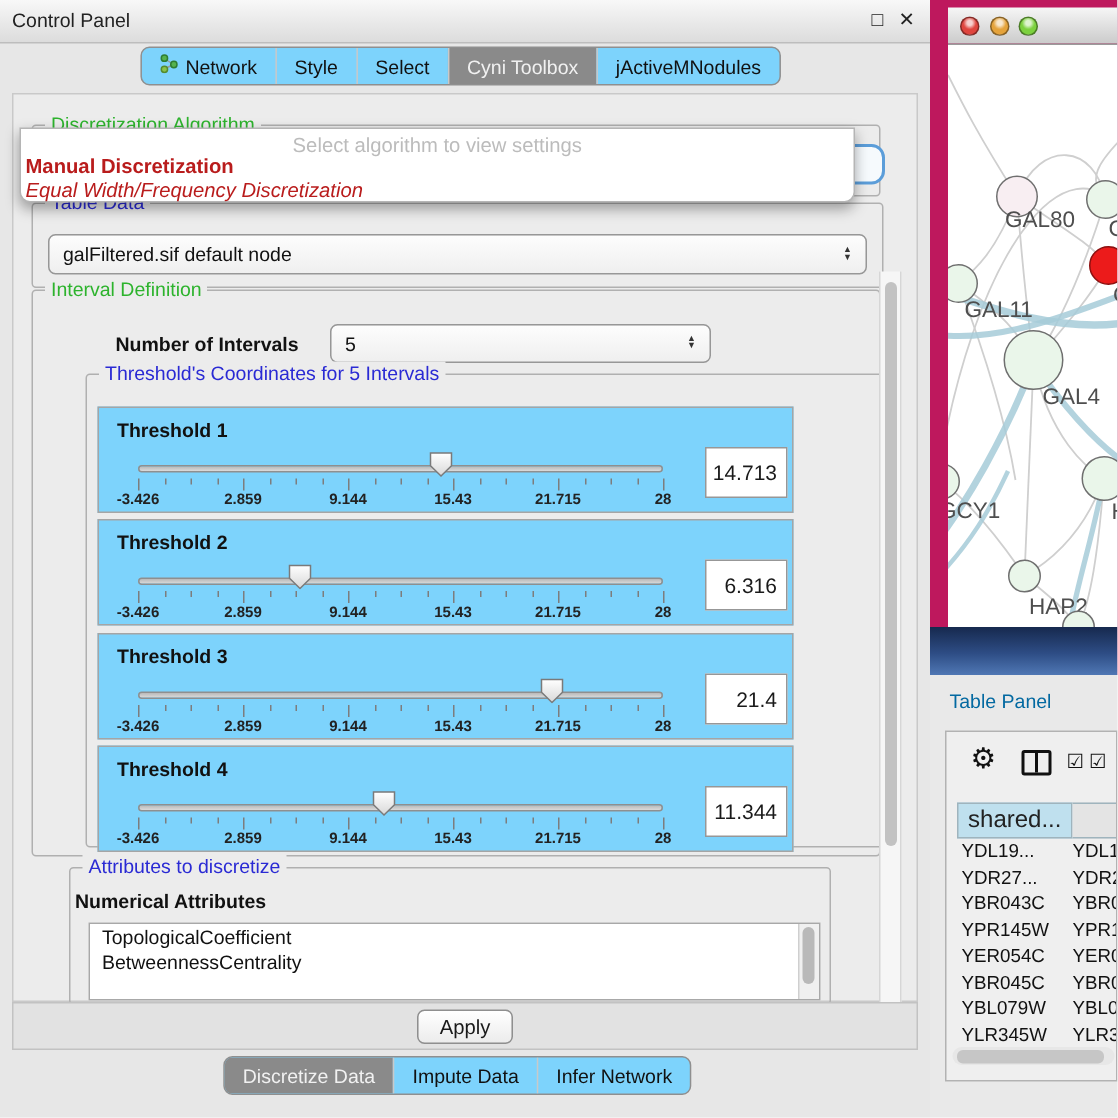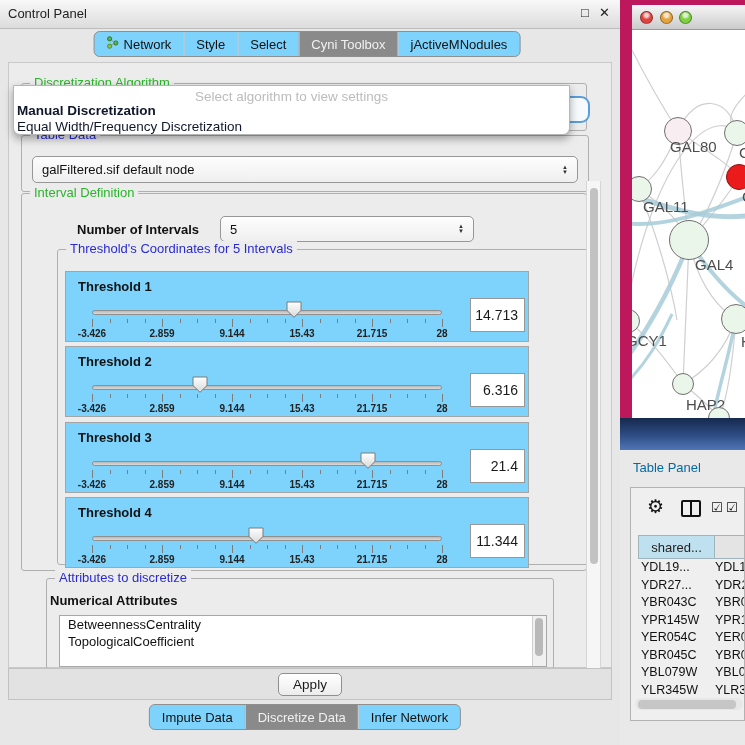--- a/index.html
+++ b/index.html
@@ -38,21 +38,21 @@
         font-size:6px;line-height:5px;color:#333;}
 
   .combo-ghost{position:absolute;left:490px;top:33px;width:91px;height:27px;z-index:5;
                border:2px solid #5b9dd9;border-radius:9px;background:#f6fafd;box-sizing:border-box;}
 
   .popup{position:absolute;left:4px;top:22px;width:555px;height:48px;z-index:20;
          background:#fff;border:1px solid #b5b5b5;border-radius:0 0 7px 7px;
          box-shadow:0 4px 9px rgba(0,0,0,.35);}
   .popup .hint{position:absolute;top:3px;left:0;width:100%;text-align:center;
                color:#bcbcbc;font-size:13.5px;}
-  .popup-opt{position:absolute;left:3px;font-size:13.5px;color:#0f172a;white-space:nowrap;}
+  .popup-opt{position:absolute;left:3px;font-size:13.5px;color:#b91c1c;white-space:nowrap;}
   .popup-opt.sel{font-weight:bold;}
 
   .blabel{position:absolute;font-weight:bold;font-size:13px;color:#111;}
 
   .th-panel{position:absolute;left:7px;width:464px;height:71px;background:#7dd3fc;
             border:1px solid #a5a5a5;box-sizing:border-box;}
   .track{position:absolute;left:26px;top:38px;width:350px;height:5px;border:1px solid #8f8f8f;
          border-radius:3px;background:linear-gradient(#b9b9b9,#dadada);box-sizing:border-box;}
   .thumb{position:absolute;top:29px;width:16px;height:17px;}
   .tick{position:absolute;width:1px;background:#7d7d7d;top:0;}
@@ -96,21 +96,21 @@
   .tp-title{position:absolute;left:633px;top:460px;font-size:13px;color:#0369a1;}
   .tp-box{position:absolute;left:630px;top:487px;width:115px;height:234px;background:#efefef;
           border:1px solid #b2b2b2;box-sizing:border-box;overflow:hidden;}
   .tp-gear{position:absolute;left:16px;top:7px;font-size:19px;color:#111;}
   .tp-cols{position:absolute;left:50px;top:12px;width:20px;height:17px;border:2px solid #111;
            border-radius:2px;box-sizing:border-box;}
   .tp-cols::after{content:"";position:absolute;left:7px;top:0;width:2px;height:100%;background:#111;}
   .tp-check{position:absolute;top:12px;font-size:13px;color:#111;}
   .tp-head{position:absolute;left:7px;top:47px;height:24px;display:flex;}
   .tp-hcell{border:1px solid #9fb4bd;box-sizing:border-box;display:flex;align-items:center;
-            justify-content:center;font-size:13px;color:#222;}
+            justify-content:center;font-size:16px;color:#222;}
   .tp-rows{position:absolute;left:7px;top:71px;width:108px;height:138px;overflow:hidden;}
   .tp-row{height:17.5px;line-height:17.5px;font-size:12.5px;color:#111;white-space:nowrap;}
   .tp-c1{display:inline-block;width:74px;padding-left:3px;}
   .tp-hscroll{position:absolute;left:4px;top:210px;width:108px;height:12px;background:#e7e7e7;border-radius:6px;}
   .tp-hscroll .tmb{position:absolute;left:3px;top:1.5px;width:98px;height:9px;background:#c6c6c6;border-radius:4px;}
 </style>
 </head>
 <body>
 
 <div class="stage">
@@ -152,21 +152,21 @@
 
       <div class="group" style="left:12px;top:20px;width:566px;height:48px;">
         <span class="legend green">Discretization Algorithm</span>
       </div>
       <div class="combo-ghost"></div>
 
       <div class="popup">
         <div class="hint">Select algorithm to view settings</div>
         <div id="popup-opts">
             <div class="popup-opt sel" style="top: 17px;">Manual Discretization</div>
-            <div class="popup-opt" style="top: 33px;">Equal Width/Frequency Discretization</div>
+            <div class="popup-opt" style="top: 33px; font-style: italic;">Equal Width/Frequency Discretization</div>
           </div>
       </div>
 
       <div class="group" style="left:12px;top:72px;width:568px;height:57px;background:#ececec;">
         <span class="legend" style="color:#2a2ad4;top:-9px;">Table Data</span>
         <div class="combo" style="left:10px;top:20px;width:546px;height:27px;">
           <span>galFiltered.sif default node</span>
           <span class="spin">
             <span>▲</span>
               <span>▼</span>
@@ -374,44 +374,44 @@
   </div>
 </div>
         </div>
       </div>
 
       <div class="group" style="left:37px;top:515px;width:508px;height:92px;">
         <span class="legend blue">Attributes to discretize</span>
         <span class="blabel" style="left:3px;top:14px;">Numerical Attributes</span>
         <div class="attr-list">
           <div id="attr-items">
+              <div class="attr-item">TopologicalCoefficient</div>
               <div class="attr-item">BetweennessCentrality</div>
-              <div class="attr-item">TopologicalCoefficient</div>
             </div>
           <div class="attr-sb">
               <div class="tmb"></div>
             </div>
         </div>
       </div>
 
       <div class="v-scroll">
           <div class="tmb"></div>
         </div>
     </div>
 
     <div class="apply-band">
       <div class="apply-btn">Apply</div>
     </div>
 
     <div class="tabgroup bottabs" id="bot-tabs">
+        <div class="tab sel">
+          <span>Discretize Data</span>
+        </div>
         <div class="tab">
           <span>Impute Data</span>
-        </div>
-        <div class="tab sel">
-          <span>Discretize Data</span>
         </div>
         <div class="tab">
           <span>Infer Network</span>
         </div>
       </div>
   </div>
 
   <div class="net-frame">
     <div class="net-titlebar">
       <span class="tl" style="left: 8px; background-color: rgb(223, 69, 62);" id="tl0"></span>

